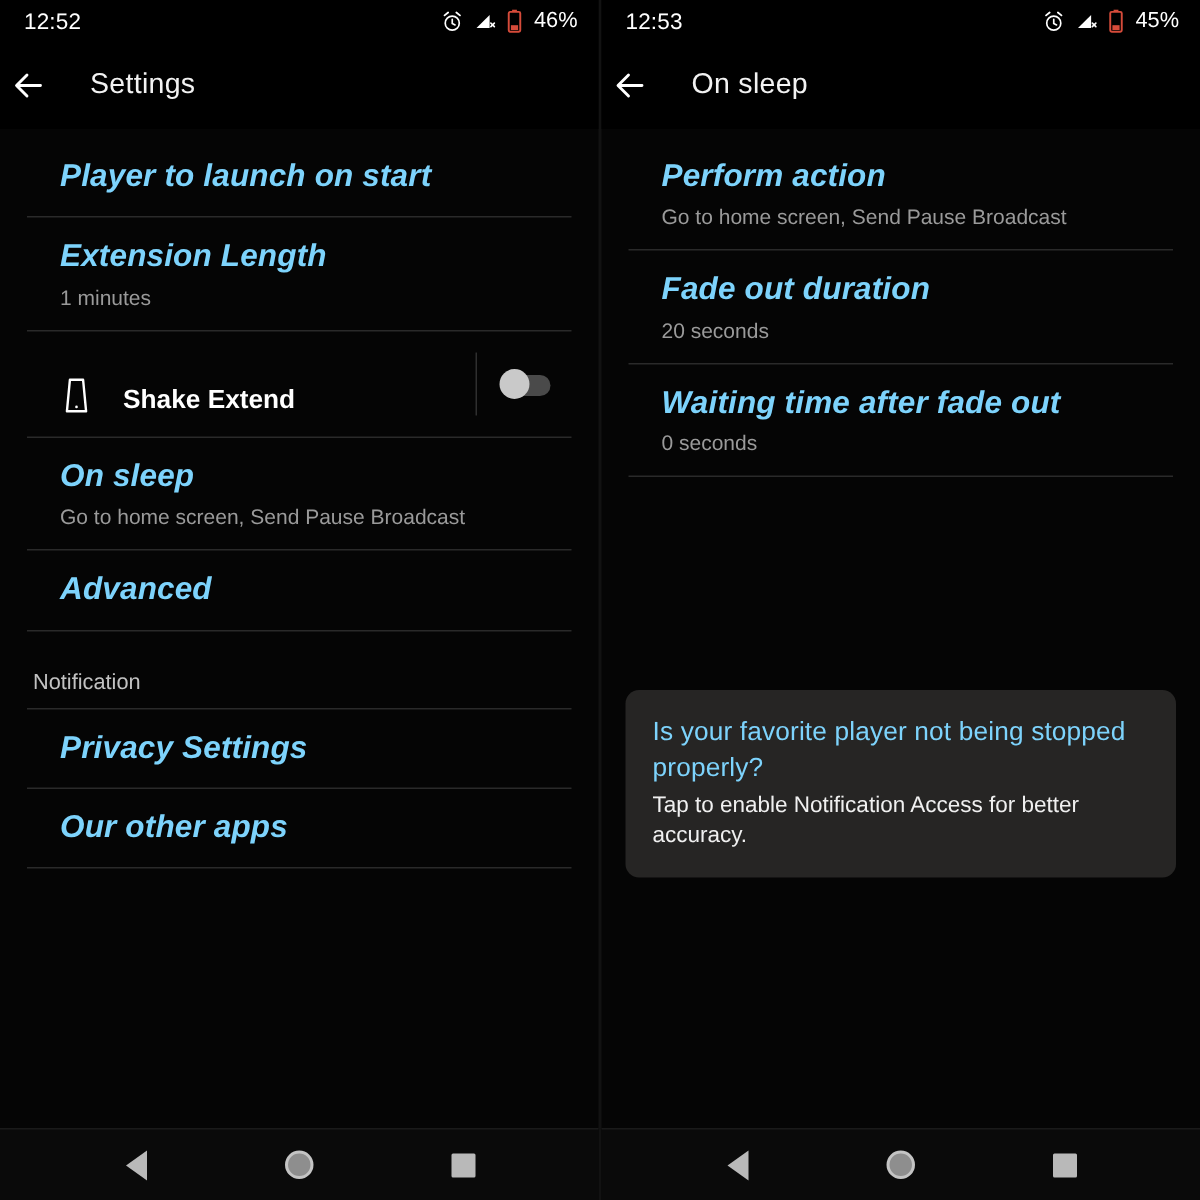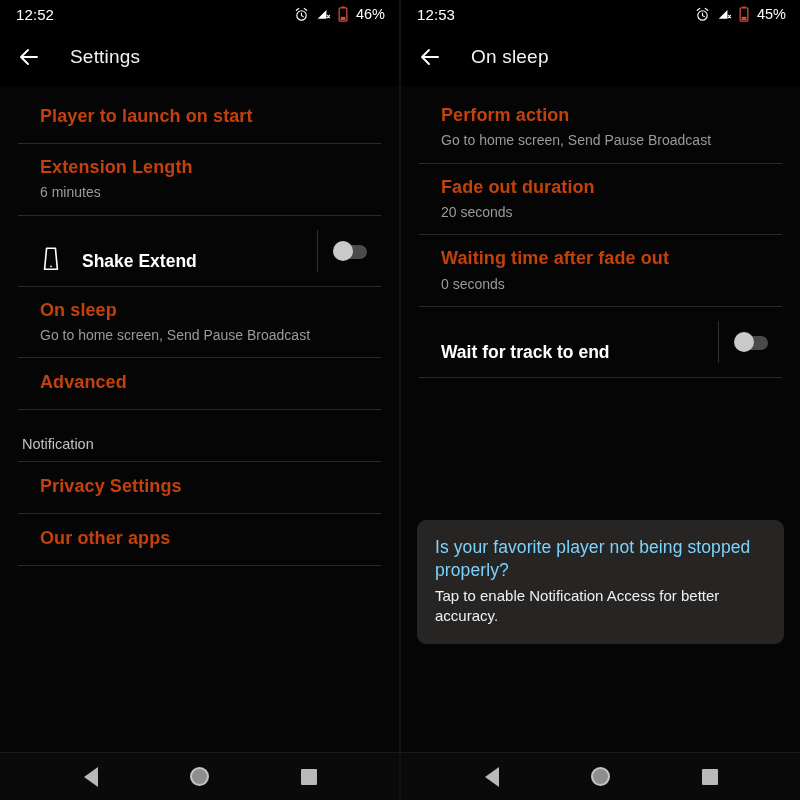--- a/index.html
+++ b/index.html
@@ -55,21 +55,21 @@
     margin-left: 1px;
   }
   .ico { display: block; }
 
   
   .appbar {
     height: 58px;
     flex: 0 0 58px;
     display: flex;
     align-items: center;
-    padding-left: 14px;
+    padding-left: 4px;
     background: #000;
   }
   .back-btn {
     width: 30px; height: 30px;
     display: flex; align-items: center; justify-content: center;
     cursor: pointer;
   }
   .appbar-title {
     color: #f2f2f2;
     font-size: 19px;
@@ -91,25 +91,26 @@
     border-bottom: 1px solid #2a2a2a;
     margin: 0 18px;
     cursor: pointer;
     min-height: 52px;
     display: flex;
     flex-direction: column;
     justify-content: center;
   }
 
   .row-title {
-    color: #c2410c;
-    font-size: 18px;
+    color: #7dd3fc;
+    font-size: 21px;
     font-weight: bold;
     line-height: 1.3;
     letter-spacing: 0.1px;
+    font-style: italic;
   }
   .row-sub {
     color: #9a9a9a;
     font-size: 14px;
     font-weight: 400;
     margin-top: 4px;
     line-height: 1.3;
   }
 
   
@@ -275,21 +276,21 @@
     </div>
 
     <div class="list">
 
       <div class="row">
         <span class="row-title">Player to launch on start</span>
       </div>
 
       <div class="row">
         <span class="row-title">Extension Length</span>
-        <span class="row-sub">6 minutes</span>
+        <span class="row-sub">1 minutes</span>
       </div>
 
       <div class="row switch-row">
         <span class="row-icon">
           <svg width="22" height="26" viewBox="0 0 22 26">
             <path d="M6.6 2.2 L15.4 2.2 L17.4 23.2 L4.6 23.2 Z" fill="none" stroke="#ffffff" stroke-width="1.6" stroke-linejoin="round"></path>
             <circle cx="11" cy="20.3" r="0.9" fill="#ffffff"></circle>
           </svg>
         </span>
         <span class="switch-label">Shake Extend</span>
@@ -379,29 +380,20 @@
       <div class="row">
         <span class="row-title">Fade out duration</span>
         <span class="row-sub">20 seconds</span>
       </div>
 
       <div class="row">
         <span class="row-title">Waiting time after fade out</span>
         <span class="row-sub">0 seconds</span>
       </div>
 
-      <div class="row switch-row">
-        <span class="switch-label">Wait for track to end</span>
-        <span class="switch-wrap">
-          <span class="switch">
-            <span class="track"></span>
-            <span class="thumb"></span>
-          </span>
-        </span>
-      </div>
 
       <div class="card">
         <div class="card-title">Is your favorite player not being stopped properly?</div>
         <div class="card-body">Tap to enable Notification Access for better accuracy.</div>
       </div>
 
     </div>
 
     <div class="spacer"></div>
 

